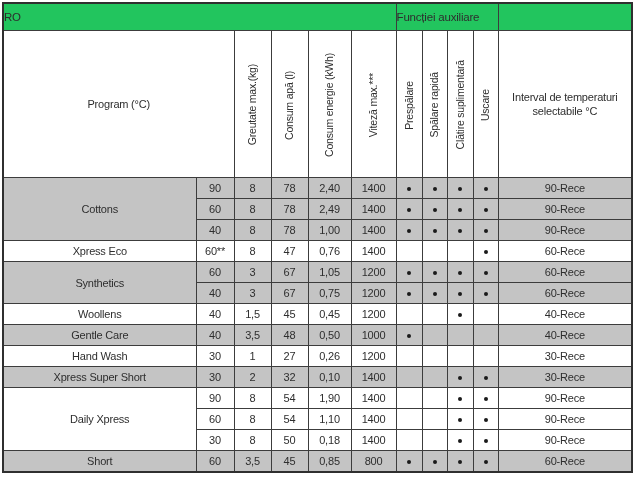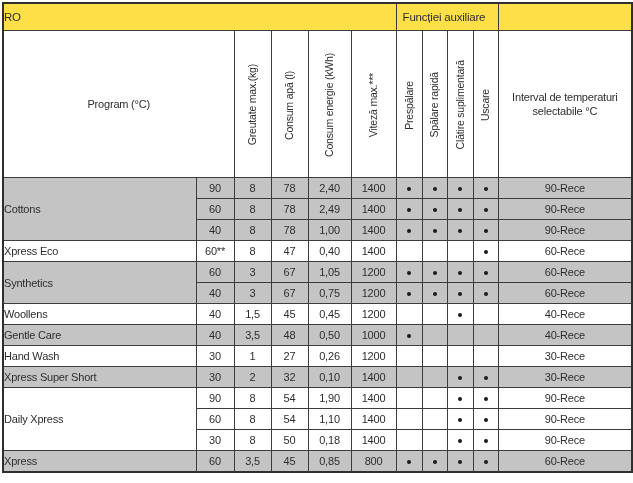--- a/index.html
+++ b/index.html
@@ -23,21 +23,21 @@
     letter-spacing: -0.2px;
   }
   #spec-table th, #spec-table td {
     border: 1px solid #3c3c3c;
     padding: 0;
     font-weight: normal;
     overflow: hidden;
   }
   
   tr.band-row th {
-    background: #fde047;
+    background: #22c55e;
     height: 26px;
     font-size: 11.5px;
     text-align: left;
     padding-left: 11px;
     vertical-align: middle;
   }
   
   tr.header-row th {
     background: #ffffff;
     height: 146px;
@@ -65,21 +65,21 @@
   
   tbody td {
     height: 20px;
     font-size: 11px;
     text-align: center;
     vertical-align: middle;
   }
   tbody tr.gray td { background: #c4c4c4; }
   tbody tr.white td { background: #ffffff; }
   td.prog {
-    text-align: left;
+    text-align: center;
     padding-left: 8px;
   }
   .dot {
     display: inline-block;
     width: 4px;
     height: 4px;
     border-radius: 50%;
     background: #1a1a1a;
     vertical-align: middle;
   }
@@ -97,21 +97,21 @@
     <col style="width:45px">
     <col style="width:26px">
     <col style="width:25px">
     <col style="width:26px">
     <col style="width:25px">
     <col style="width:134px">
   </colgroup>
   <thead>
     <tr class="band-row">
       <th colspan="6">RO</th>
-      <th colspan="4" style="padding-left:6px">Funcției auxiliare</th>
+      <th colspan="4" style="">Funcției auxiliare</th>
       <th></th>
     </tr>
     <tr class="header-row">
       <th colspan="2">Program (°C)</th>
       <th class="vh"><span class="vtext">Greutate max.(kg)</span></th>
       <th class="vh"><span class="vtext">Consum apă (l)</span></th>
       <th class="vh"><span class="vtext">Consum energie (kWh)</span></th>
       <th class="vh"><span class="vtext">Viteză max.***</span></th>
       <th class="vh"><span class="vtext">Prespălare</span></th>
       <th class="vh"><span class="vtext">Spălare rapidă</span></th>
@@ -156,21 +156,21 @@
         <td><span class="dot"></span></td>
         <td><span class="dot"></span></td>
         <td><span class="dot"></span></td>
         <td>90-Rece</td>
       </tr>
       <tr class="white">
         <td class="prog" rowspan="1">Xpress Eco</td>
         <td>60**</td>
         <td>8</td>
         <td>47</td>
-        <td>0,40</td>
+        <td>0,76</td>
         <td>1400</td>
         <td></td>
         <td></td>
         <td></td>
         <td><span class="dot"></span></td>
         <td>60-Rece</td>
       </tr>
       <tr class="gray">
         <td class="prog" rowspan="2">Synthetics</td>
         <td>60</td>
@@ -279,21 +279,21 @@
         <td>50</td>
         <td>0,18</td>
         <td>1400</td>
         <td></td>
         <td></td>
         <td><span class="dot"></span></td>
         <td><span class="dot"></span></td>
         <td>90-Rece</td>
       </tr>
       <tr class="gray">
-        <td class="prog" rowspan="1">Xpress</td>
+        <td class="prog" rowspan="1">Short</td>
         <td>60</td>
         <td>3,5</td>
         <td>45</td>
         <td>0,85</td>
         <td>800</td>
         <td><span class="dot"></span></td>
         <td><span class="dot"></span></td>
         <td><span class="dot"></span></td>
         <td><span class="dot"></span></td>
         <td>60-Rece</td>

